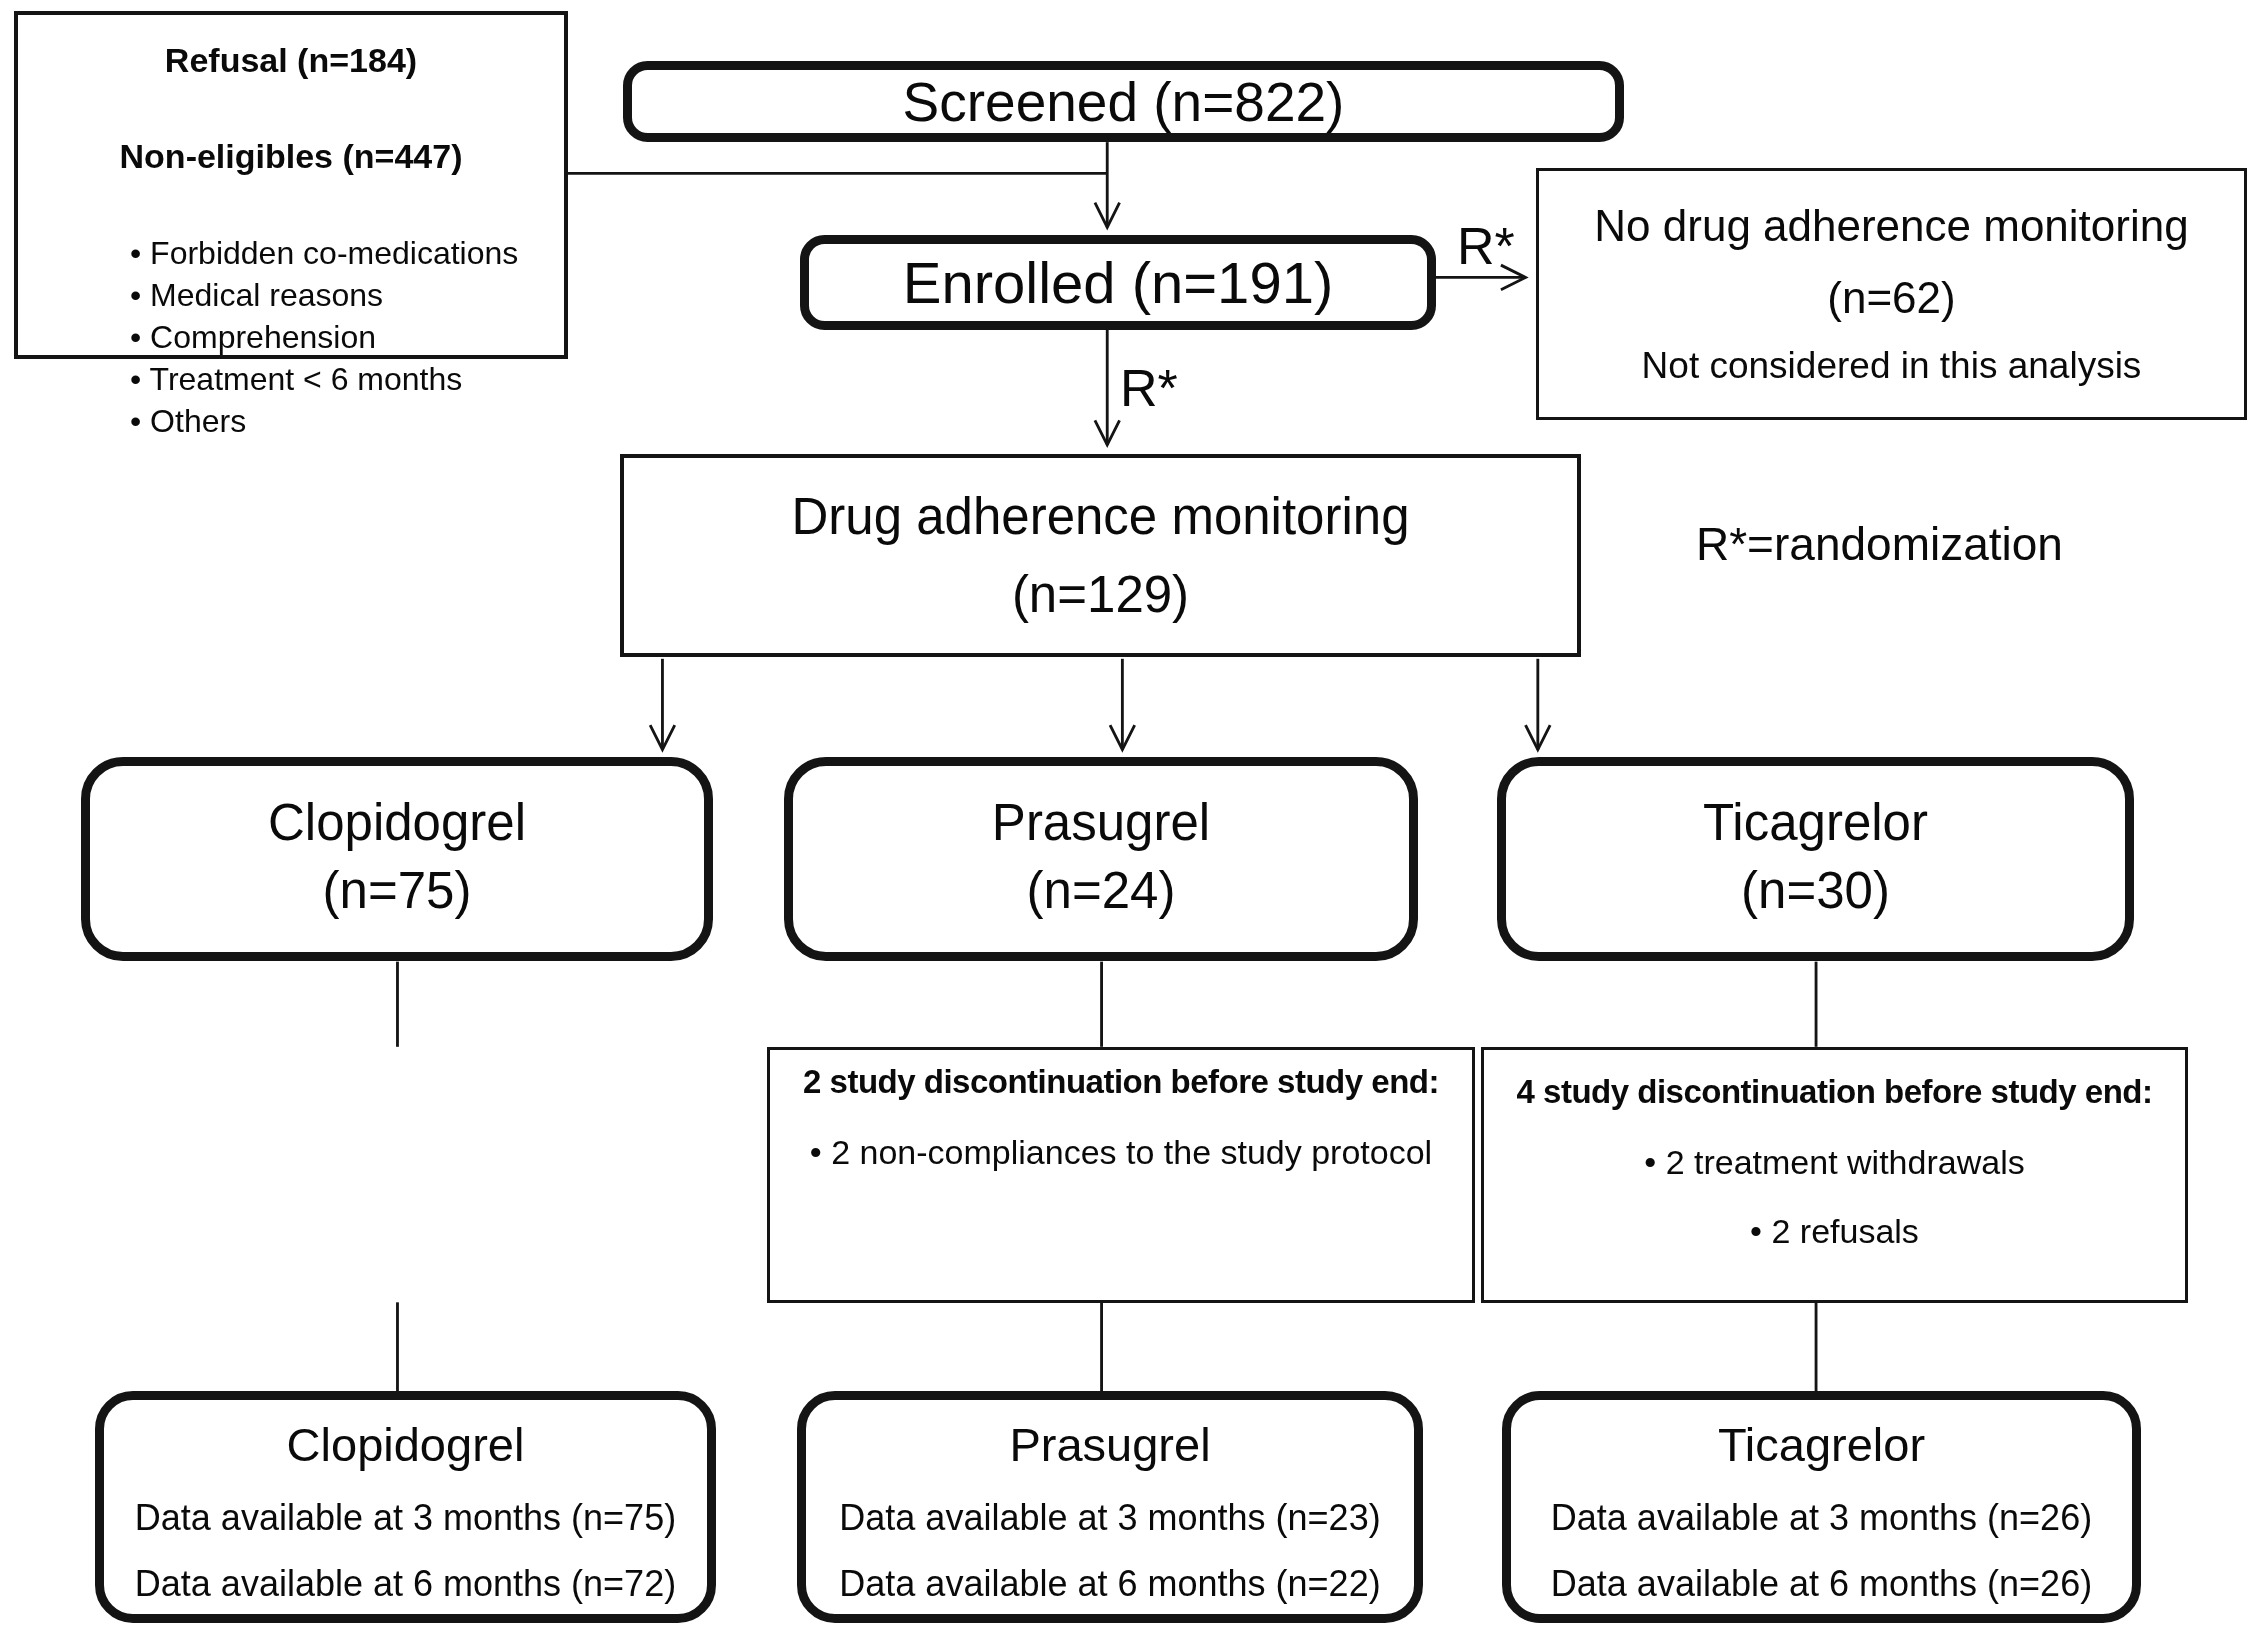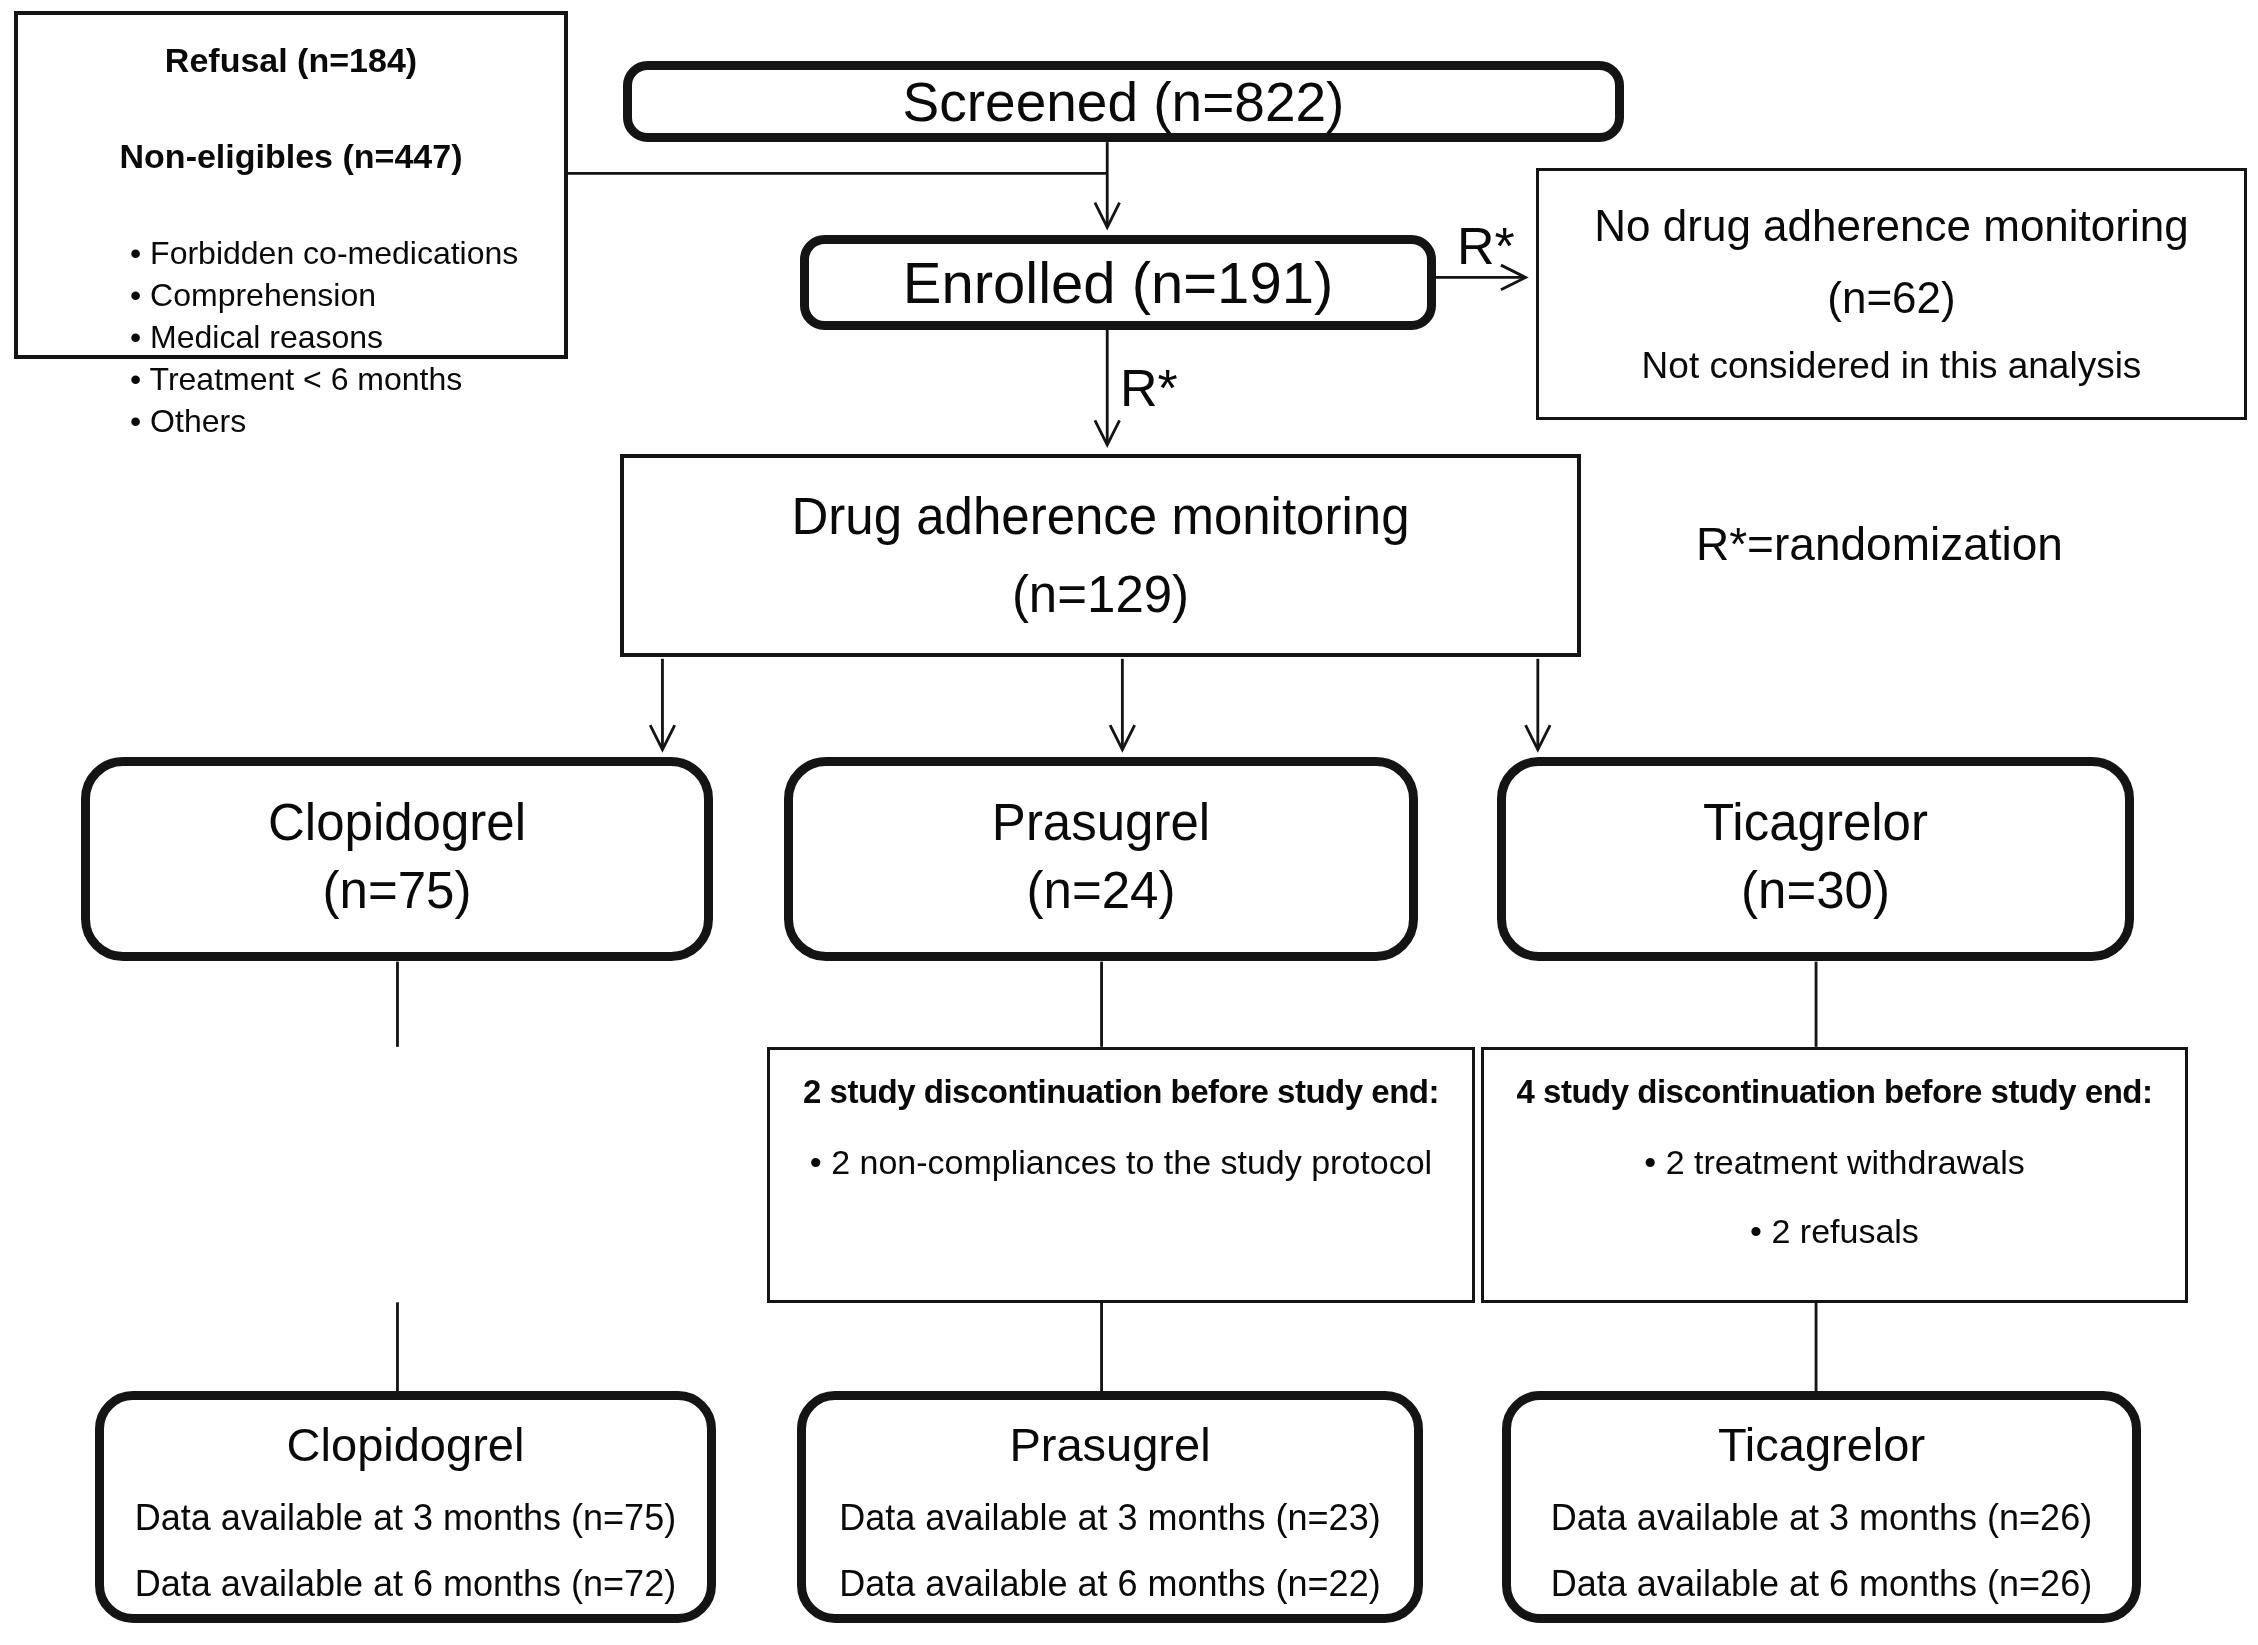--- a/index.html
+++ b/index.html
@@ -42,22 +42,22 @@
     </g>
   </svg>
 
   <div class="box" style="left:14px;top:11.4px;width:554px;height:348px;border:4.7px solid #141414;align-items:stretch;text-align:left;padding:24.6px 0 0 0;gap:28px;">
     <div style="font-weight:bold;font-size:34px;line-height:40px;text-align:center;">Refusal (n=184)</div>
     <div style="height:21px;"></div>
     <div style="font-weight:bold;font-size:34px;line-height:40px;text-align:center;">Non-eligibles (n=447)</div>
     <div style="height:11.4px;"></div>
     <div style="padding-left:112px;font-size:32px;line-height:42px;">
       <div class="nowrap">• Forbidden co-medications</div>
+      <div class="nowrap">• Medical reasons</div>
       <div class="nowrap">• Comprehension</div>
-      <div class="nowrap">• Medical reasons</div>
       <div class="nowrap">• Treatment &lt; 6 months</div>
       <div class="nowrap">• Others</div>
     </div>
   </div>
 
   <div class="box thick" style="left:623px;top:61px;width:1001px;height:81px;border-radius:24.6px;justify-content:center;">
     <div class="nowrap" style="font-size:55px;">Screened (n=822)</div>
   </div>
 
   <div class="box thick" style="left:800px;top:235px;width:636px;height:95px;border-radius:24.6px;justify-content:center;">
@@ -86,21 +86,21 @@
   </div>
   <div class="box thick" style="left:784px;top:757px;width:634px;height:204px;border-radius:42px;justify-content:space-between;padding:26.5px 0 32px 0;">
     <div class="nowrap" style="font-size:51px;">Prasugrel</div>
     <div class="nowrap" style="font-size:51px;">(n=24)</div>
   </div>
   <div class="box thick" style="left:1497px;top:757px;width:637px;height:204px;border-radius:42px;justify-content:space-between;padding:26.5px 0 32px 0;">
     <div class="nowrap" style="font-size:51px;">Ticagrelor</div>
     <div class="nowrap" style="font-size:51px;">(n=30)</div>
   </div>
 
-  <div class="box thin" style="left:767px;top:1047px;width:708px;height:256px;padding-top:23px;">
+  <div class="box thin" style="left:767px;top:1047px;width:708px;height:256px;padding-top:13px;">
     <div class="nowrap" style="font-weight:bold;font-size:33px;letter-spacing:-0.5px;">2 study discontinuation before study end:</div>
     <div class="nowrap" style="font-size:34px;margin-top:32px;">• 2 non-compliances to the study protocol</div>
   </div>
   <div class="box thin" style="left:1481px;top:1047px;width:707px;height:256px;padding-top:23px;">
     <div class="nowrap" style="font-weight:bold;font-size:33px;letter-spacing:-0.5px;">4 study discontinuation before study end:</div>
     <div class="nowrap" style="font-size:34px;margin-top:32px;">• 2 treatment withdrawals</div>
     <div class="nowrap" style="font-size:34px;margin-top:30px;">• 2 refusals</div>
   </div>
 
   <div class="box thick" style="left:95px;top:1391px;width:621px;height:232px;border-radius:38px;padding-top:17px;">

